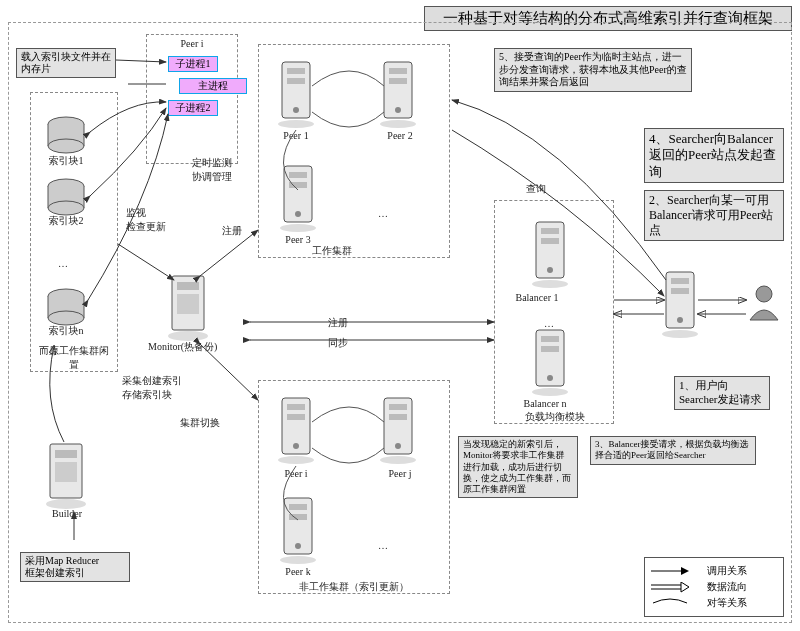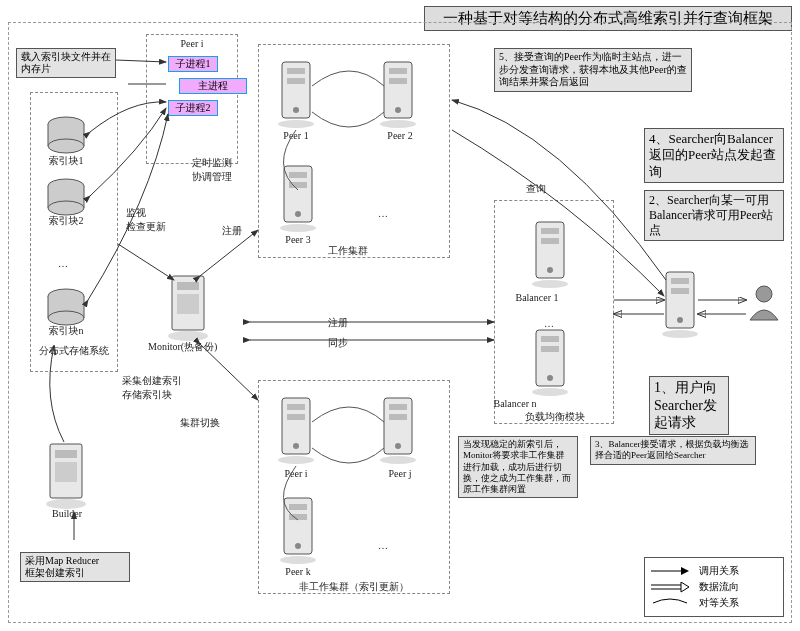--- a/index.html
+++ b/index.html
@@ -6,21 +6,21 @@
   body{font-family:"SimSun",serif;font-size:10px;background:#fff;width:800px;height:631px;position:relative;overflow:hidden}
   .outer{position:absolute;left:8px;top:22px;width:784px;height:601px;border:1px dashed #999}
   .title-chip{position:absolute;right:8px;top:6px;border:1px solid #555;background:#ddd;padding:2px 18px;font-size:15px}
   .chip{position:absolute;border:1px solid #555;background:#e3e3e3;padding:2px 4px;line-height:1.2}
   .lbl{position:absolute;font-size:10px;color:#222}
   .dashbox{position:absolute;border:1px dashed #888}
   .subbox{position:absolute;border:1px solid #0ea5e9;background:#f0abfc}
   .center{text-align:center}
   svg{position:absolute;left:0;top:0;width:800px;height:631px;pointer-events:none}
   .legend{position:absolute;right:16px;bottom:14px;width:140px;border:1px solid #555;background:#fff;padding:4px 6px;font-size:10px}
-  .legend .row{display:flex;align-items:center;gap:10px;margin:2px 0}
+  .legend .row{display:flex;align-items:center;gap:18px;margin:2px 0}
   .legend .sym{width:38px;height:10px;position:relative}
 </style>
 </head>
 <body>
 
 <div class="title-chip">一种基于对等结构的分布式高维索引并行查询框架</div>
 <div class="outer"></div>
 
 <div class="chip" style="left:16px;top:48px;width:100px">载入索引块文件并在内存片</div>
 
@@ -28,38 +28,38 @@
 <div class="lbl center" style="left:170px;top:38px;width:44px">Peer i</div>
 <div class="subbox center" style="left:168px;top:56px;width:50px;height:16px">子进程1</div>
 <div class="subbox center" style="left:179px;top:78px;width:68px;height:16px">主进程</div>
 <div class="subbox center" style="left:168px;top:100px;width:50px;height:16px">子进程2</div>
 
 <div class="dashbox" style="left:30px;top:92px;width:88px;height:280px"></div>
 <div class="lbl center" style="left:44px;top:154px;width:44px">索引块1</div>
 <div class="lbl center" style="left:44px;top:214px;width:44px">索引块2</div>
 <div class="lbl center" style="left:58px;top:258px">…</div>
 <div class="lbl center" style="left:44px;top:324px;width:44px">索引块n</div>
-<div class="lbl center" style="left:36px;top:344px;width:76px">分布式存储系统</div>
+<div class="lbl center" style="left:36px;top:344px;width:76px">而原工作集群闲置</div>
 
 <div class="lbl" style="left:126px;top:206px;width:52px;white-space:pre-line">监视
 检查更新</div>
 
 <div class="lbl" style="left:122px;top:374px;width:90px;white-space:pre-line">采集创建索引
 存储索引块</div>
 
 <div class="lbl center" style="left:42px;top:508px;width:50px">Builder</div>
 <div class="chip" style="left:20px;top:552px;width:110px;white-space:pre-line">采用Map Reducer
 框架创建索引</div>
 
 <div class="dashbox" style="left:258px;top:44px;width:192px;height:214px"></div>
 <div class="lbl center" style="left:274px;top:130px;width:44px">Peer 1</div>
 <div class="lbl center" style="left:378px;top:130px;width:44px">Peer 2</div>
 <div class="lbl center" style="left:276px;top:234px;width:44px">Peer 3</div>
 <div class="lbl center" style="left:378px;top:208px">…</div>
-<div class="lbl center" style="left:318px;top:244px;width:60px">工作集群</div>
+<div class="lbl center" style="left:302px;top:244px;width:60px">工作集群</div>
 
 <div class="lbl" style="left:192px;top:156px;width:60px;white-space:pre-line">定时监测
 协调管理</div>
 <div class="lbl" style="left:222px;top:224px">注册</div>
 
 <div class="lbl" style="left:148px;top:340px">Monitor(热备份)</div>
 
 <div class="lbl center" style="left:328px;top:316px">注册</div>
 <div class="lbl center" style="left:328px;top:336px">同步</div>
 
@@ -73,26 +73,26 @@
 <div class="lbl center" style="left:268px;top:580px;width:172px">非工作集群（索引更新）</div>
 
 <div class="chip" style="left:458px;top:436px;width:120px;font-size:9px;line-height:1.25">当发现稳定的新索引后，Monitor将要求非工作集群进行加载，成功后进行切换，使之成为工作集群，而原工作集群闲置</div>
 
 <div class="chip" style="left:494px;top:48px;width:198px;font-size:10px;line-height:1.25">5、接受查询的Peer作为临时主站点，进一步分发查询请求，获得本地及其他Peer的查询结果并聚合后返回</div>
 <div class="lbl" style="left:526px;top:182px">查询</div>
 
 <div class="dashbox" style="left:494px;top:200px;width:120px;height:224px"></div>
 <div class="lbl center" style="left:502px;top:292px;width:70px">Balancer 1</div>
 <div class="lbl center" style="left:544px;top:318px">…</div>
-<div class="lbl center" style="left:480px;top:398px;width:70px">Balancer n</div>
+<div class="lbl center" style="left:510px;top:398px;width:70px">Balancer n</div>
 <div class="lbl center" style="left:510px;top:410px;width:90px">负载均衡模块</div>
 
 <div class="chip" style="left:644px;top:128px;width:140px;font-size:13px;line-height:1.25">4、Searcher向Balancer返回的Peer站点发起查询</div>
 <div class="chip" style="left:644px;top:190px;width:140px;font-size:12px;line-height:1.25">2、Searcher向某一可用Balancer请求可用Peer站点</div>
-<div class="chip" style="left:649px;top:376px;width:80px;font-size:14px;line-height:1.25">1、用户向Searcher发起请求</div>
+<div class="chip" style="left:674px;top:376px;width:96px;font-size:11px;line-height:1.25">1、用户向Searcher发起请求</div>
 <div class="chip" style="left:590px;top:436px;width:166px;font-size:9px;line-height:1.25">3、Balancer接受请求，根据负载均衡选择合适的Peer返回给Searcher</div>
 
 <div class="legend">
   <div class="row">
     <span class="sym">
         <svg width="38" height="10">
           <line x1="0" y1="5" x2="30" y2="5" stroke="#000"></line>
           <polygon points="30,1 38,5 30,9" fill="#000"></polygon>
         </svg>
       </span>

